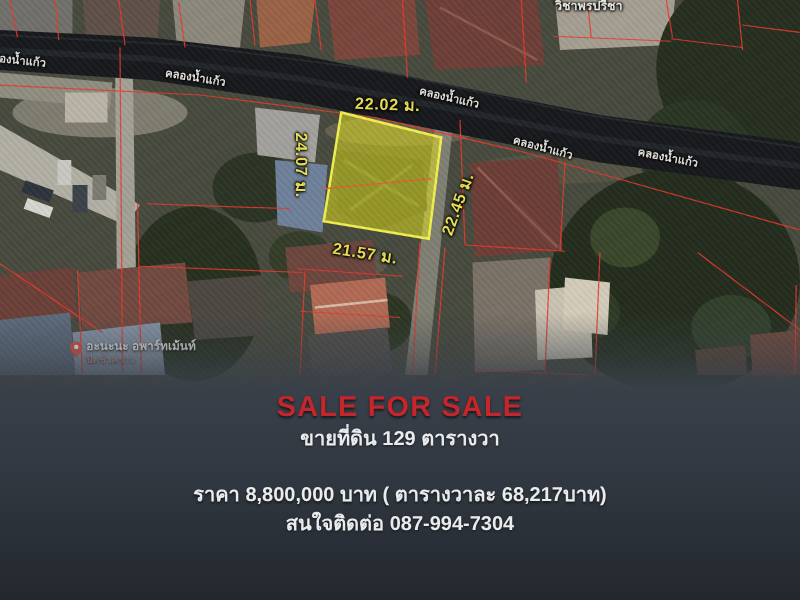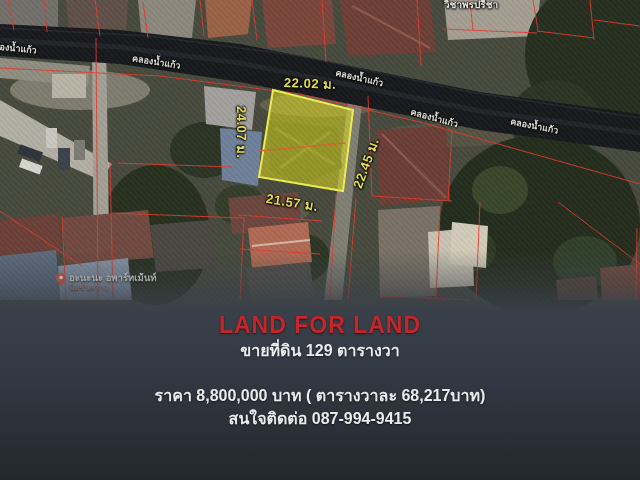--- a/index.html
+++ b/index.html
@@ -196,18 +196,18 @@
       <div>
         <div class="poi-name">อะนะนะ อพาร์ทเม้นท์</div>
         <div class="poi-status">ปิดชั่วคราว</div>
       </div>
     </div>
   </div>
 
   <div class="map-fade"></div>
 
   <div class="panel"></div>
-  <div class="ptext title">LAND FOR LAND</div>
+  <div class="ptext title">SALE FOR SALE</div>
   <div class="ptext tline t0">ขายที่ดิน 129 ตารางวา</div>
   <div class="ptext tline t2">ราคา 8,800,000 บาท ( ตารางวาละ 68,217บาท)</div>
-  <div class="ptext tline t3">สนใจติดต่อ 087-994-9415</div>
+  <div class="ptext tline t3">สนใจติดต่อ 087-994-7304</div>
 
 </div>
 
 </body></html>

